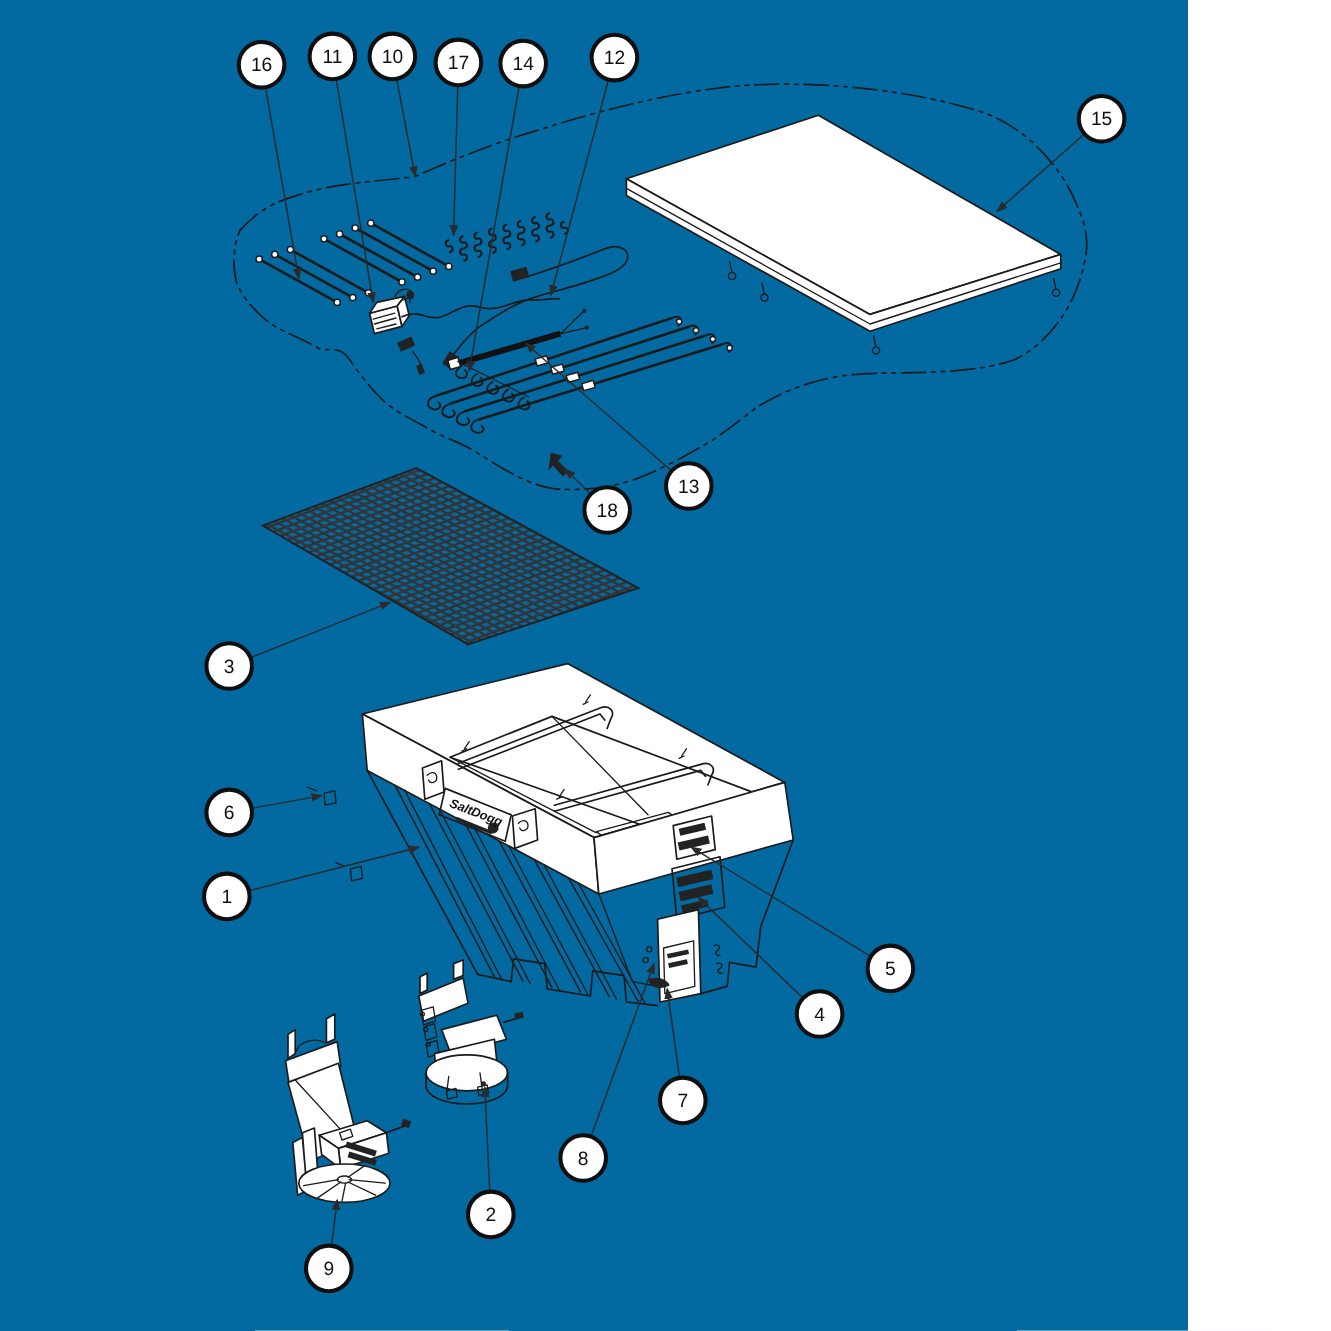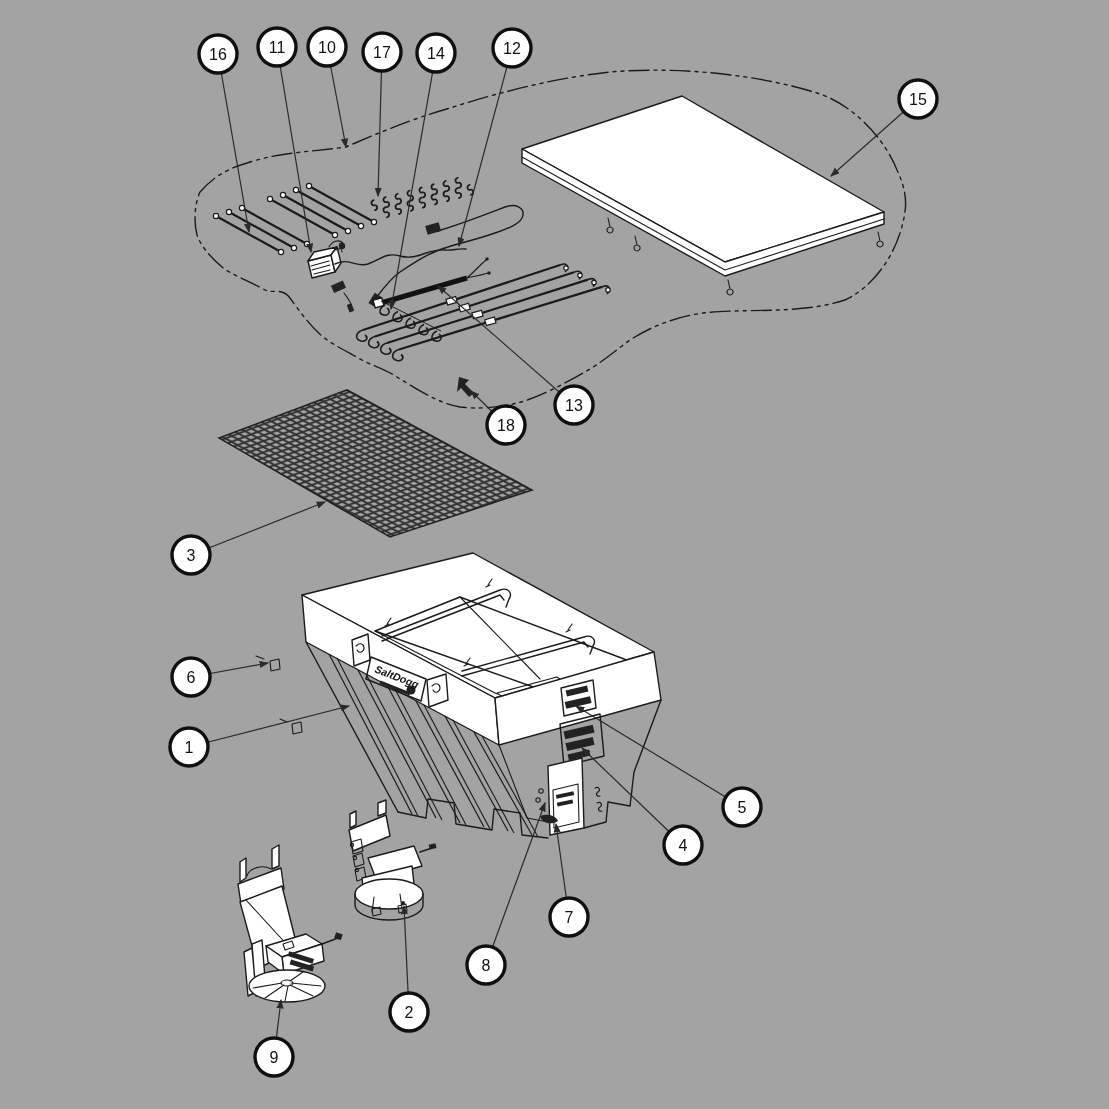--- a/index.html
+++ b/index.html
@@ -1,16 +1,16 @@
 <!DOCTYPE html>
 <html><head>
 <meta charset="utf-8">
 <style>
   html,body{margin:0;padding:0;background:#ffffff;}
-  .page{width:1109px;height:1109px;position:relative;background:#a3a3a3;overflow:hidden;}
+  .page{width:990px;height:1109px;position:relative;background:#0369a1;overflow:hidden;}
   svg{display:block;}
   svg text{font-family:"Liberation Sans","DejaVu Sans",sans-serif;}
   .art{stroke:#1b1b1b;fill:none;stroke-width:1.4;stroke-linejoin:round;stroke-linecap:round;}
   .thin{stroke-width:1.1;}
   .dark{fill:#222;stroke:none;}
   .wfill{fill:#fff;}
   #callout-layer text{font-size:16px;fill:#111;text-anchor:middle;}
   #callout-layer circle{fill:#fff;stroke:#0f0f0f;}
   #leader-layer line{stroke:#2a2a2a;stroke-width:1.2;}
   .logo-text{font-size:10.5px;font-weight:bold;font-style:italic;fill:#111;}

